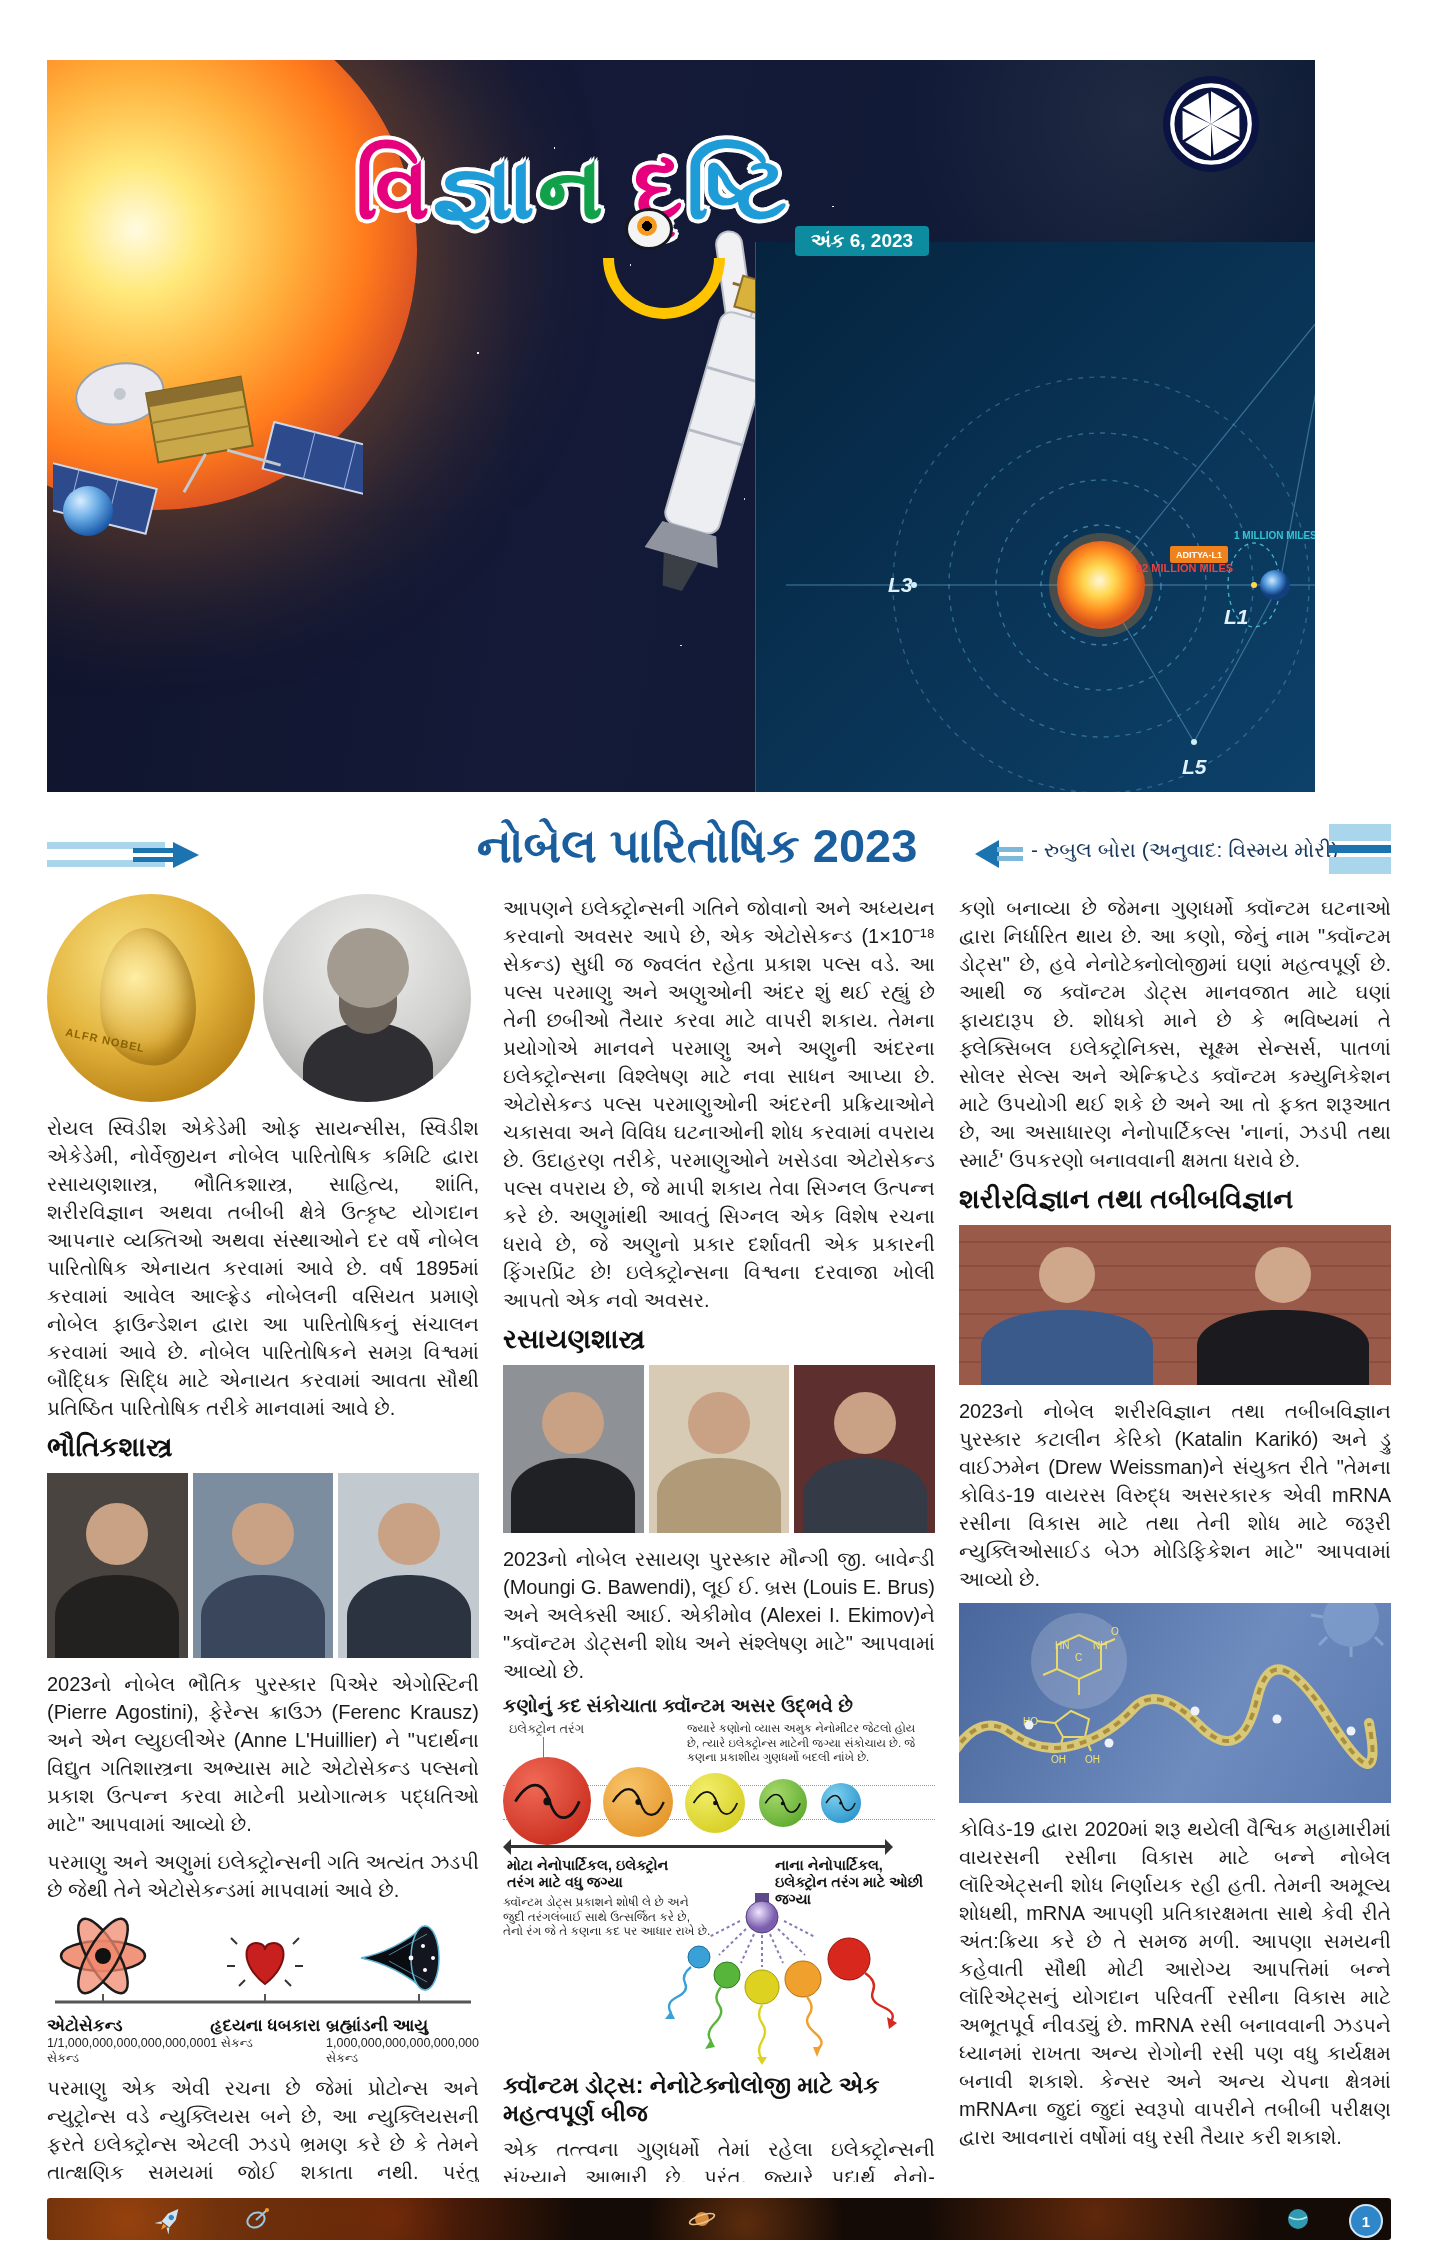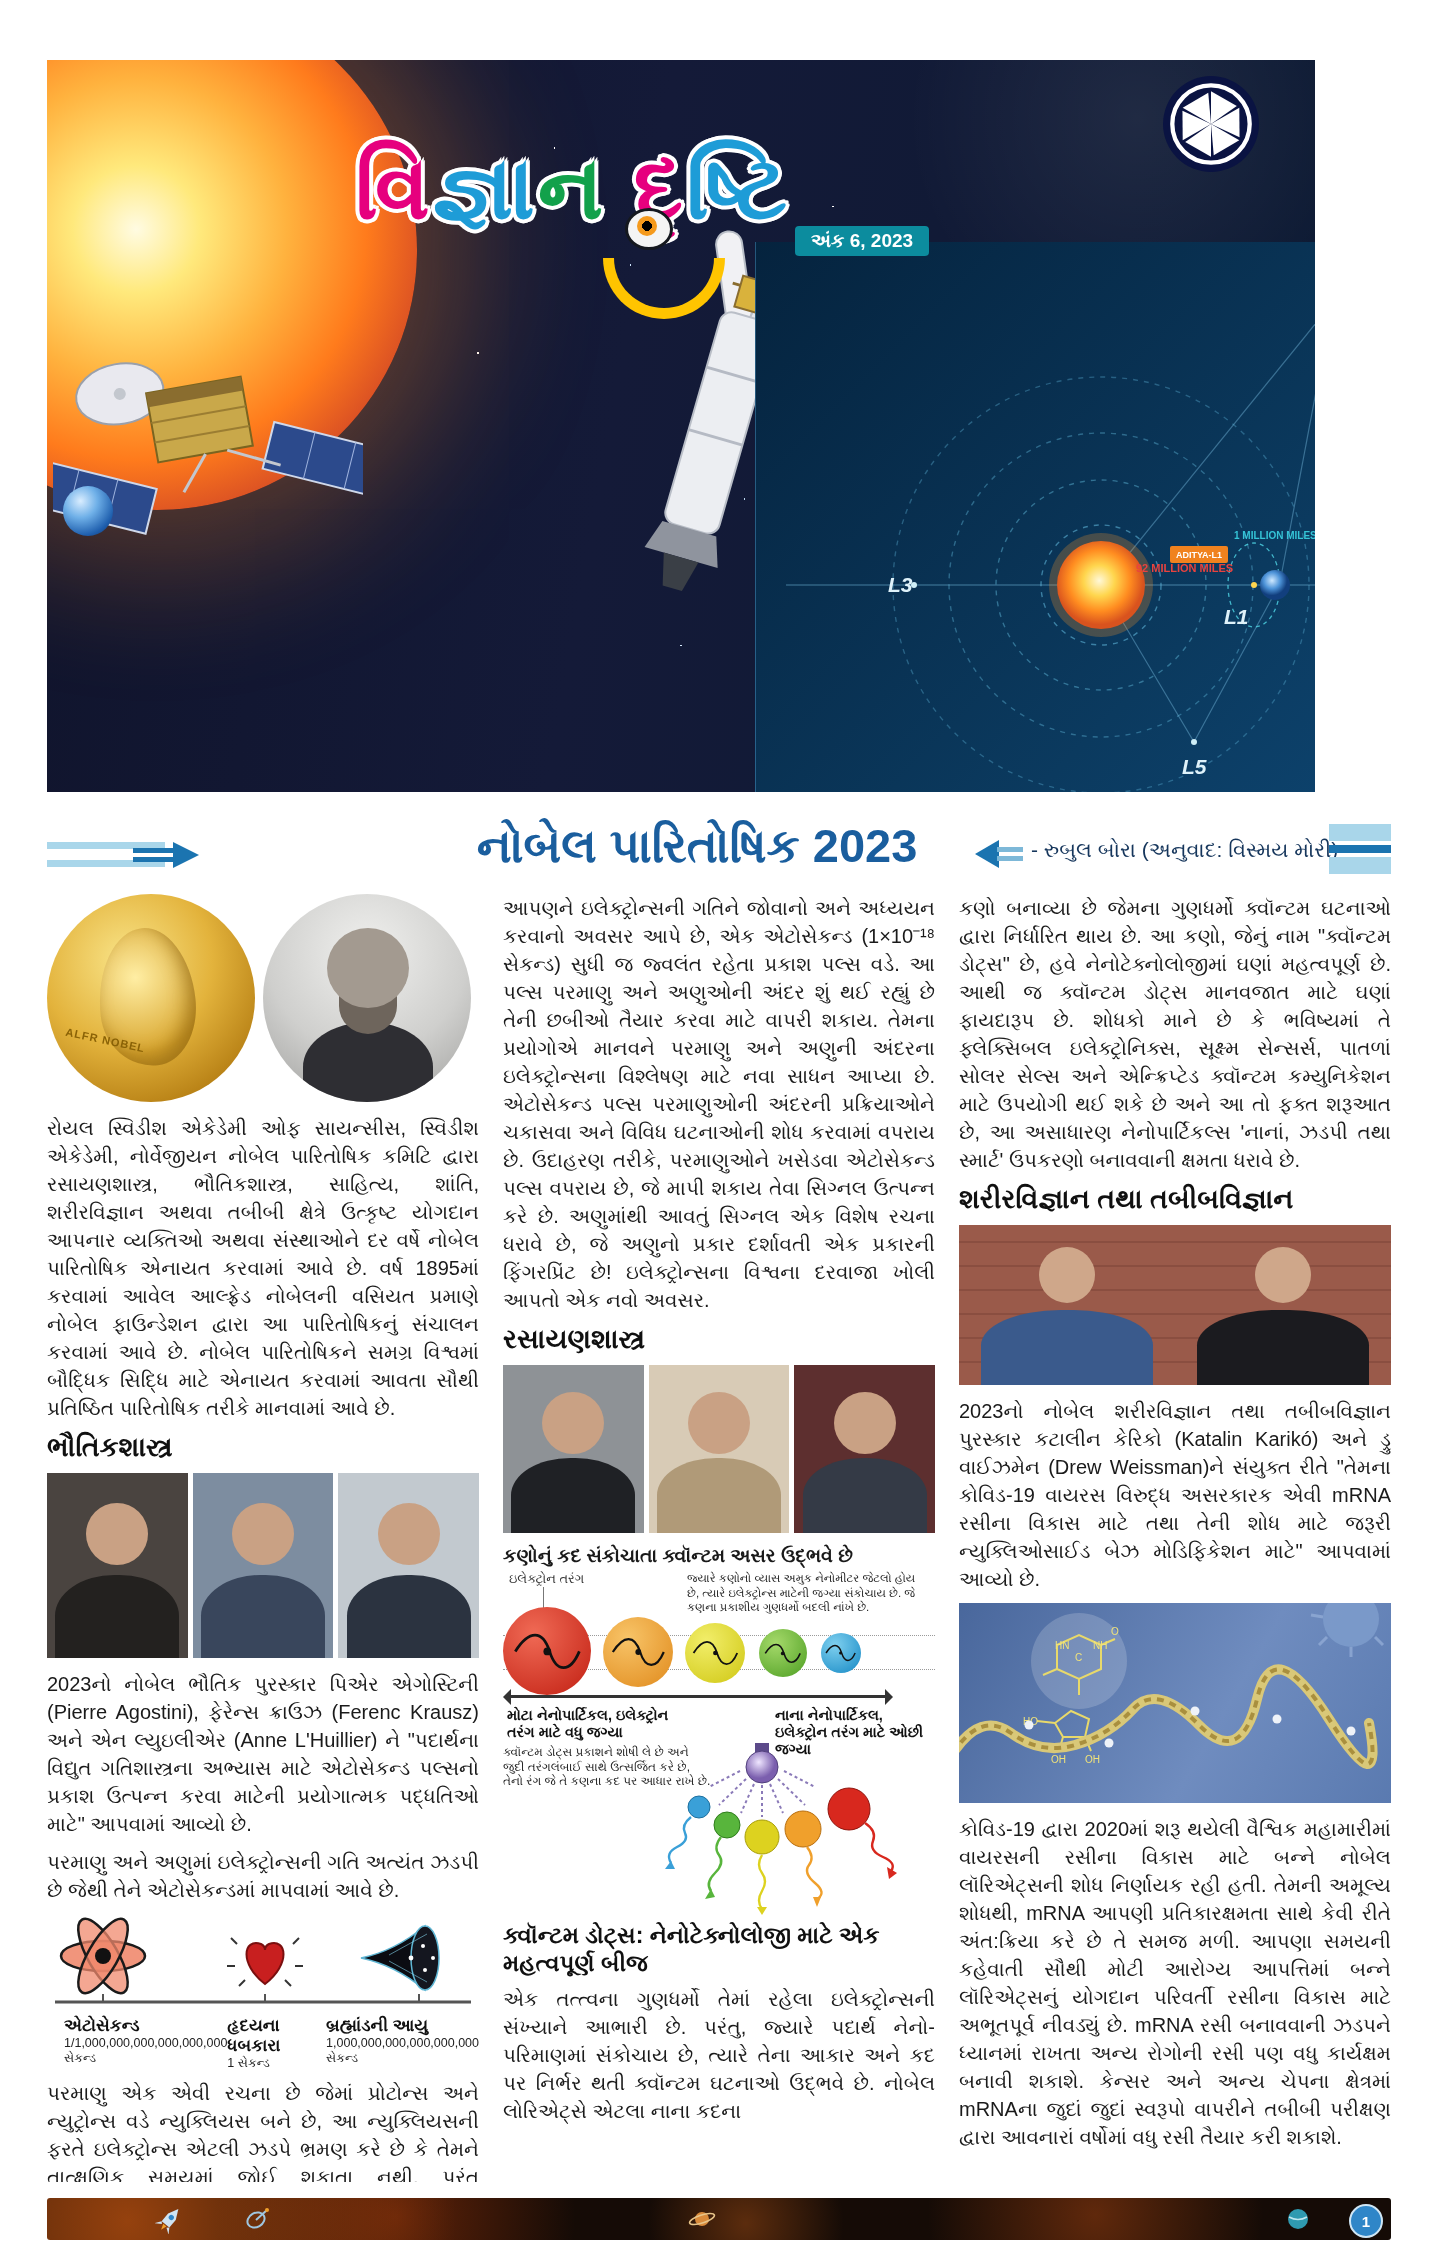--- a/index.html
+++ b/index.html
@@ -93,21 +93,21 @@
   .wide-photo{position:relative;overflow:hidden;margin-bottom:12px;
         background:repeating-linear-gradient(0deg,#9a5a4a 0 22px,#8a4e40 22px 24px);}
   .pp{position:absolute;width:50%;height:100%;top:0;}
   .pp::before{content:"";position:absolute;left:50%;top:14%;width:56px;height:56px;margin-left:-28px;
         border-radius:50%;background:#cfa78a;}
   .pp::after{content:"";position:absolute;left:50%;bottom:-2px;width:80%;margin-left:-40%;height:48%;
         border-radius:46% 46% 0 0;background:var(--cloth);}
 
   
   .timeline{margin:0 0 8px;}
-  .tl-labels{display:grid;grid-template-columns:1.25fr 1fr 1.1fr;margin-top:2px;margin-left:17px;}
+  .tl-labels{display:grid;grid-template-columns:1.25fr 1fr 1.1fr;margin-top:2px;}
   .tl-label b{font-size:17px;color:#111;display:block;}
   .tl-label span{font-size:12.5px;color:#222;display:block;line-height:15px;}
 
   
   .qd1-title{font-size:19px;font-weight:bold;margin:0 0 4px;}
   .qd1-body{position:relative;height:168px;margin-bottom:4px;}
   .qd-note{position:absolute;right:12px;top:0;width:236px;font-size:11.5px;line-height:14.5px;color:#1e1e1e;}
   .wave-label{position:absolute;left:6px;top:0;font-size:13px;color:#333;}
   .wave-label::after{content:"";position:absolute;left:34px;top:16px;width:1px;height:26px;background:#777;}
   .dotline{position:absolute;left:0;right:0;border-top:1.5px dotted #9a9a9a;}
@@ -359,20 +359,21 @@
     </div>
 
     <div class="col">
       <p>આપણને ઇલેક્ટ્રોન્સની ગતિને જોવાનો અને અધ્યયન કરવાનો અવસર આપે છે, એક એટોસેકન્ડ (1×10⁻¹⁸ સેકન્ડ) સુધી જ જ્વલંત રહેતા પ્રકાશ પલ્સ વડે. આ પલ્સ પરમાણુ અને અણુઓની અંદર શું થઈ રહ્યું છે તેની છબીઓ તૈયાર કરવા માટે વાપરી શકાય. તેમના પ્રયોગોએ માનવને પરમાણુ અને અણુની અંદરના ઇલેક્ટ્રોન્સના વિશ્લેષણ માટે નવા સાધન આપ્યા છે. એટોસેકન્ડ પલ્સ પરમાણુઓની અંદરની પ્રક્રિયાઓને ચકાસવા અને વિવિધ ઘટનાઓની શોધ કરવામાં વપરાય છે. ઉદાહરણ તરીકે, પરમાણુઓને ખસેડવા એટોસેકન્ડ પલ્સ વપરાય છે, જે માપી શકાય તેવા સિગ્નલ ઉત્પન્ન કરે છે. અણુમાંથી આવતું સિગ્નલ એક વિશેષ રચના ધરાવે છે, જે અણુનો પ્રકાર દર્શાવતી એક પ્રકારની ફિંગરપ્રિંટ છે! ઇલેક્ટ્રોન્સના વિશ્વના દરવાજા ખોલી આપતો એક નવો અવસર.</p>
       <div class="sec-h">રસાયણશાસ્ત્ર</div>
       <div class="ph-row" style="height:168px">
         <div class="ph" style="background:#8e9296;--cloth:#1f2125"></div>
         <div class="ph" style="background:#d8cbb6;--cloth:#b09a78"></div>
         <div class="ph" style="background:#5d2f2f;--cloth:#343a46"></div>
       </div>
+      <p>2023નો નોબેલ રસાયણ પુરસ્કાર મૌન્ગી જી. બાવેન્ડી (Moungi G. Bawendi), લૂઈ ઈ. બ્રસ (Louis E. Brus) અને અલેક્સી આઈ. એકીમોવ (Alexei I. Ekimov)ને "ક્વૉન્ટમ ડોટ્સની શોધ અને સંશ્લેષણ માટે" આપવામાં આવ્યો છે.</p>
 
       <div>
         <div class="qd1-title">કણોનું કદ સંકોચાતા ક્વૉન્ટમ અસર ઉદ્ભવે છે</div>
         <div class="qd1-body">
           <div class="wave-label">ઇલેક્ટ્રોન તરંગ</div>
           <div class="qd-note">જ્યારે કણોનો વ્યાસ અમુક નેનોમીટર જેટલો હોય છે, ત્યારે ઇલેક્ટ્રોન્સ માટેની જગ્યા સંકોચાય છે. જે કણના પ્રકાશીય ગુણધર્મો બદલી નાંખે છે.</div>
           <div class="dotline" style="top:64px"></div>
           <div class="dotline" style="top:98px"></div>
           <div class="qdot" style="left:0;top:36px;width:88px;height:88px;background:radial-gradient(circle at 35% 30%,#f06a55,#c11f12)">
             <svg viewBox="0 0 60 30">

